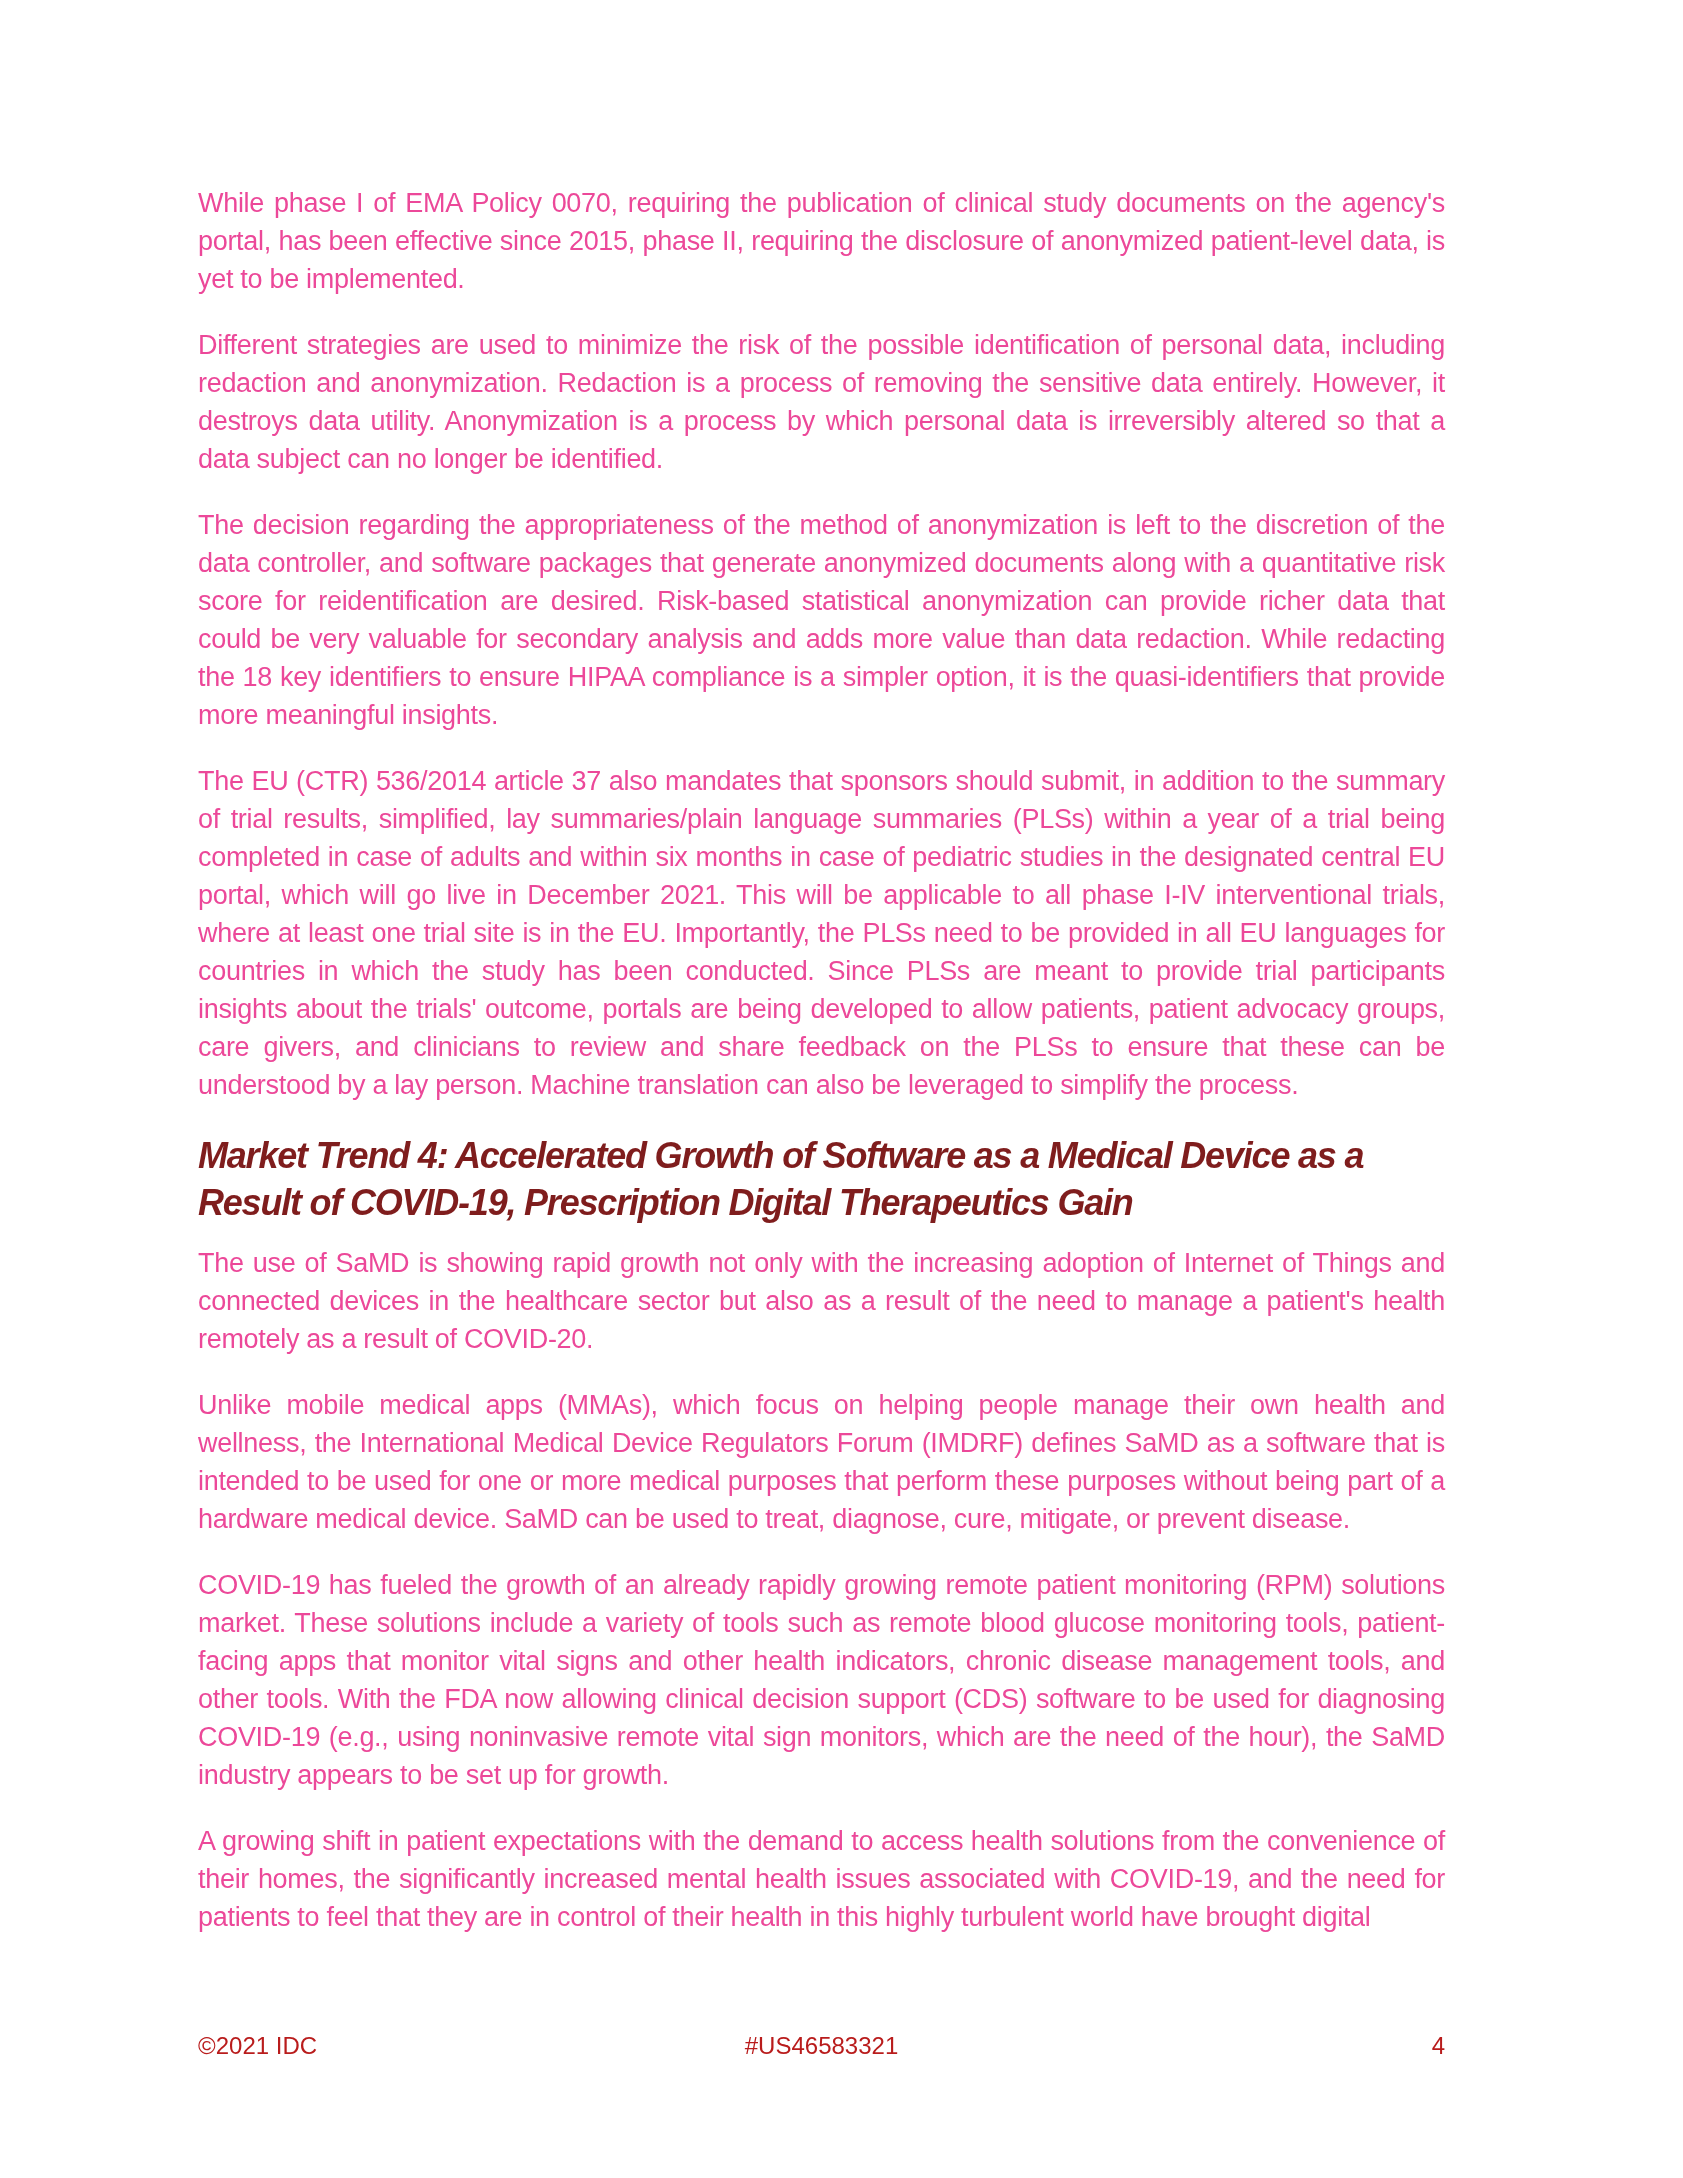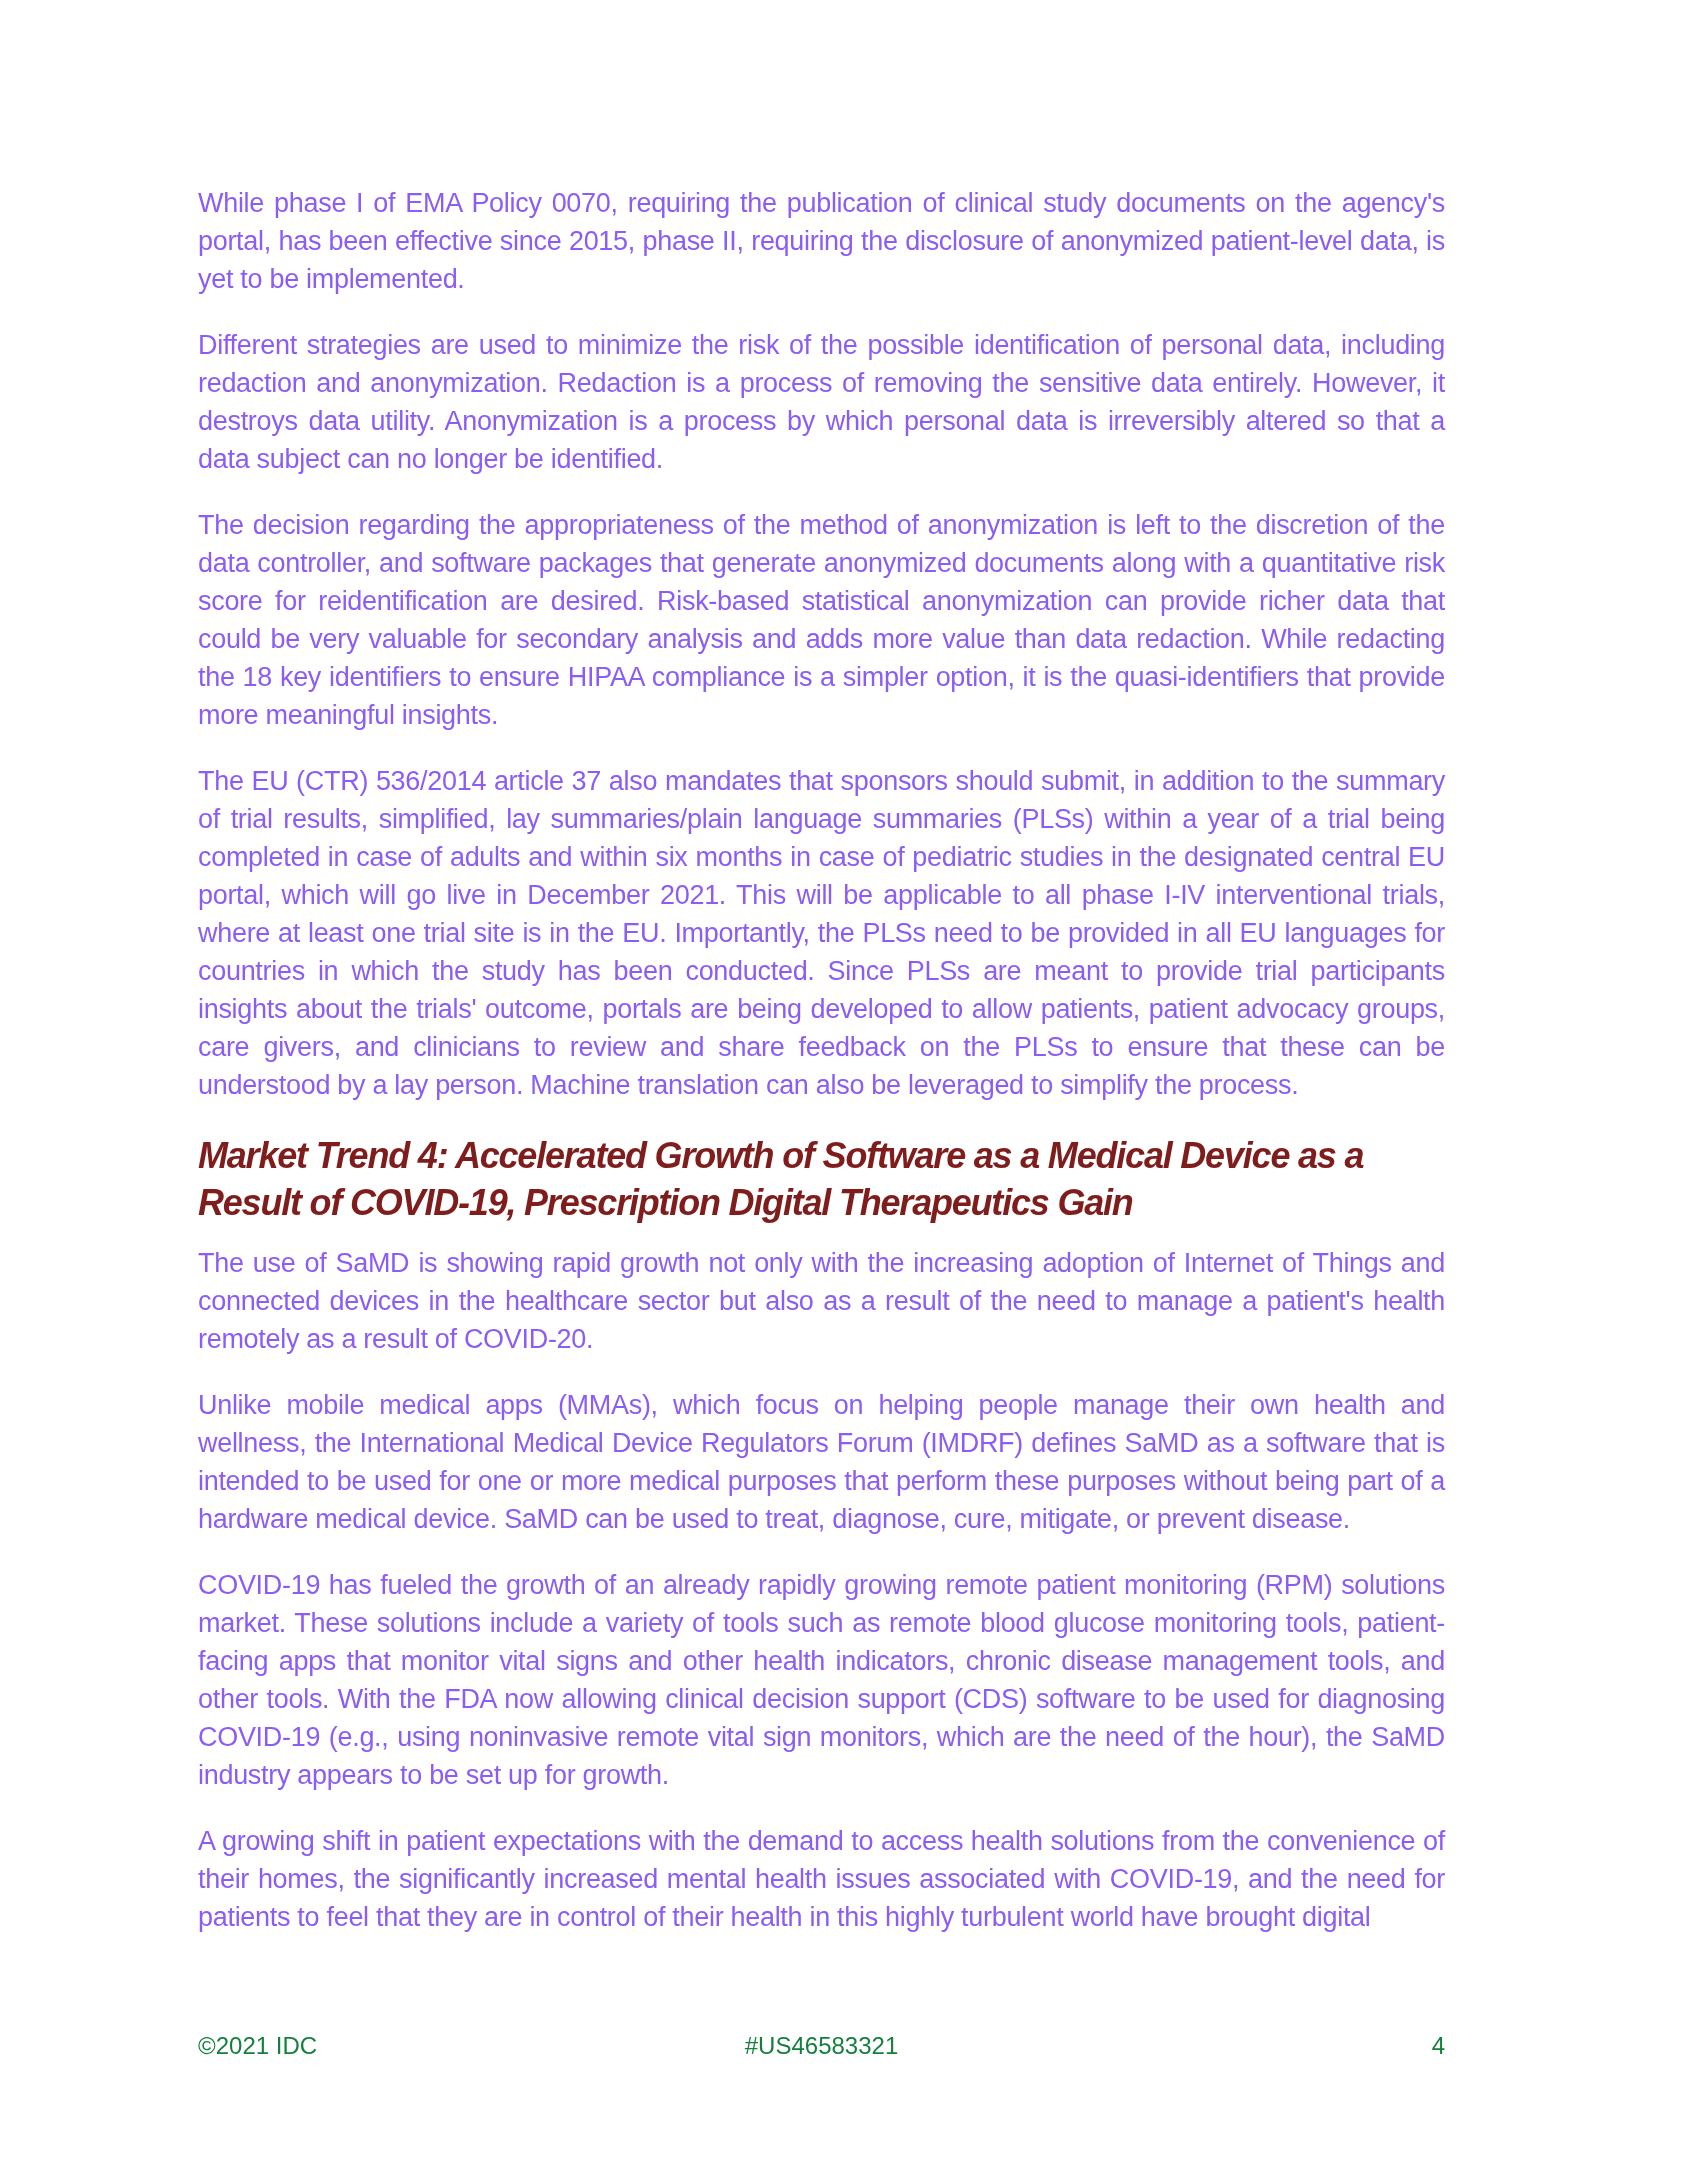--- a/index.html
+++ b/index.html
@@ -19,21 +19,21 @@
     position: absolute;
     left: 198px;
     top: 184px;
     width: 1247px;
   }
   .body-para {
     font-size: 27px;
     line-height: 38px;
     letter-spacing: -0.3px;
     text-align: justify;
-    color: #8b5cf6;
+    color: #ec4899;
     margin: 0 0 28px 0;
   }
   .section-heading {
     margin: 8px 0 18px 0;
     font-weight: bold;
     font-style: italic;
     font-size: 36px;
     line-height: 47px;
     letter-spacing: -1.2px;
   }
@@ -41,21 +41,21 @@
     white-space: nowrap;
   }
   .footer {
     position: absolute;
     left: 198px;
     top: 2032px;
     width: 1247px;
     display: flex;
     align-items: flex-start;
     font-size: 24px;
-    color: #15803d;
+    color: #b91c1c;
   }
   .footer-left   { flex: 1; text-align: left; }
   .footer-center { flex: 1; text-align: center; }
   .footer-right  { flex: 1; text-align: right; }
 </style>
 </head>
 <body>
 
 <div class="page">
 

